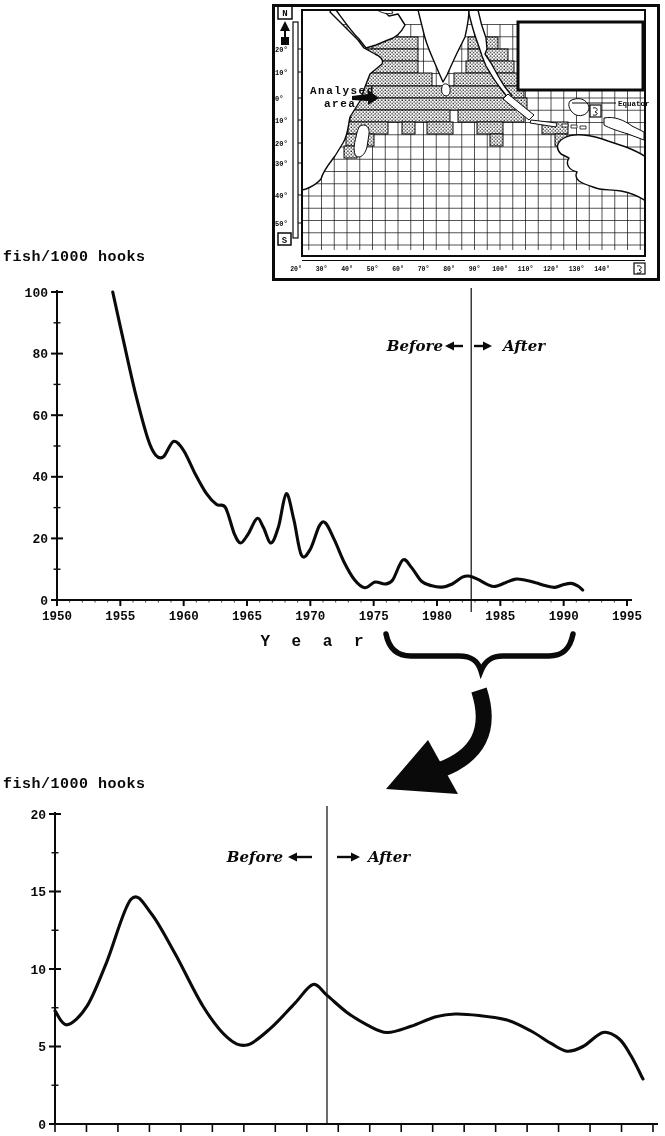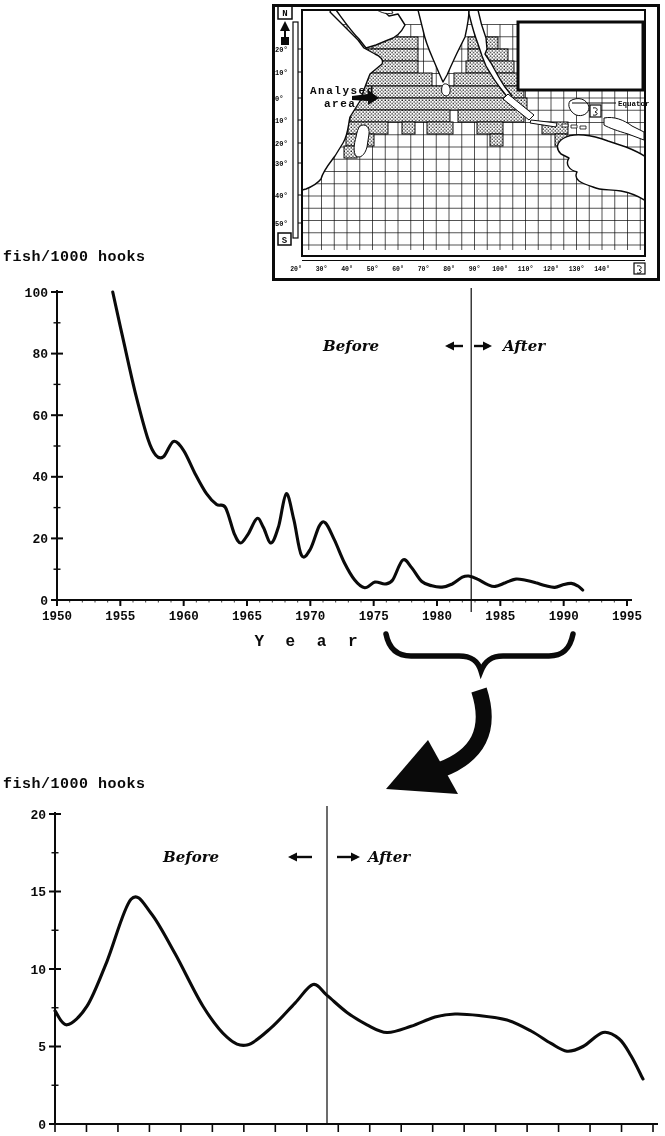--- a/index.html
+++ b/index.html
@@ -3,21 +3,21 @@
 <meta charset="utf-8">
 <style>
   html,body{margin:0;padding:0;background:#fff;}
   .page{position:relative;width:665px;height:1136px;background:#fff;overflow:hidden;
         font-family:"Liberation Mono","DejaVu Sans Mono",monospace;color:#0a0a0a;}
   svg{position:absolute;left:0;overflow:visible;}
   .lbl{position:absolute;white-space:pre;color:#0a0a0a;}
   .ylab{font-size:15px;font-weight:bold;letter-spacing:0.5px;}
   .xlab{font-size:16px;font-weight:bold;letter-spacing:6px;text-align:center;}
   .ann{font-family:"DejaVu Serif","Liberation Serif",serif;font-style:italic;font-weight:bold;font-size:15px;text-align:right;}
-  .annL{text-align:left;}
+  .annL{text-align:right;}
   text{fill:#0a0a0a;}
 </style>
 </head>
 <body>
 
 <div class="page">
 
   <svg id="map-svg" style="top:4px;left:272px" width="388" height="278" viewBox="0 0 388 278">
       <defs>
         <pattern id="ht" width="3.4" height="3.4" patternUnits="userSpaceOnUse">
@@ -306,21 +306,21 @@
       <line x1="326.9999999999982" y1="806" x2="326.9999999999982" y2="1124" stroke="#0a0a0a" stroke-width="1.2"></line>
       <line x1="291" y1="857" x2="312" y2="857" stroke="#0a0a0a" stroke-width="2.4"></line>
       <polygon points="288,857 297,852.5 297,861.5" fill="#0a0a0a"></polygon>
       <line x1="337" y1="857" x2="357" y2="857" stroke="#0a0a0a" stroke-width="2.4"></line>
       <polygon points="360,857 351,852.5 351,861.5" fill="#0a0a0a"></polygon>
       <path d="M55 1010.85 C57.0 1013.2 61.7 1025.6 67.0 1024.8 C72.3 1024.0 80.3 1016.8 87.0 1006.2 C93.7 995.6 99.7 979.1 107.0 961.3 C114.3 943.4 123.7 907.3 131.0 899.3 C138.3 891.2 143.7 904.2 151.0 913.2 C158.3 922.2 166.3 938.0 175.0 953.5 C183.7 969.0 194.3 992.3 203.0 1006.2 C211.7 1020.2 219.7 1030.7 227.0 1037.2 C234.3 1043.7 239.7 1046.5 247.0 1045.0 C254.3 1043.4 263.0 1034.9 271.0 1027.9 C279.0 1020.9 288.0 1010.3 295.0 1003.1 C302.0 995.9 307.7 985.8 313.0 984.5 C318.3 983.2 321.3 990.7 327.0 995.4 C332.7 1000.0 340.3 1007.5 347.0 1012.4 C353.7 1017.3 360.3 1021.4 367.0 1024.8 C373.7 1028.2 379.7 1032.3 387.0 1032.5 C394.3 1032.8 403.0 1028.9 411.0 1026.3 C419.0 1023.8 427.7 1019.1 435.0 1017.0 C442.3 1015.0 447.7 1014.2 455.0 1014.0 C462.3 1013.7 470.3 1014.5 479.0 1015.5 C487.7 1016.5 498.3 1017.6 507.0 1020.1 C515.7 1022.7 523.7 1027.1 531.0 1031.0 C538.3 1034.9 545.0 1040.0 551.0 1043.4 C557.0 1046.8 561.7 1050.6 567.0 1051.2 C572.3 1051.7 577.0 1049.6 583.0 1046.5 C589.0 1043.4 597.0 1033.8 603.0 1032.5 C609.0 1031.3 614.3 1034.9 619.0 1038.8 C623.7 1042.6 627.0 1049.1 631.0 1055.8 C635.0 1062.5 641.0 1075.2 643.0 1079.0" fill="none" stroke="#0a0a0a" stroke-width="3.1" stroke-linecap="round" stroke-linejoin="round"></path>
     </svg>
 
   <div class="lbl ylab" style="left:3px;top:249px">fish/1000 hooks</div>
 
-  <div class="lbl xlab" style="left:174px;top:633px;width:270px">Y e a r</div>
+  <div class="lbl xlab" style="left:180px;top:633px;width:270px">Y e a r</div>
 
   <div class="lbl ann annL" style="left:323px;top:337px;width:120px">Before</div>
   <div class="lbl ann" style="left:503px;top:337px">After</div>
 
   <div class="lbl ylab" style="left:3px;top:776px">fish/1000 hooks</div>
 
   <div class="lbl ann annL" style="left:163px;top:848px;width:120px">Before</div>
   <div class="lbl ann" style="left:368px;top:848px">After</div>
 
 </div>

